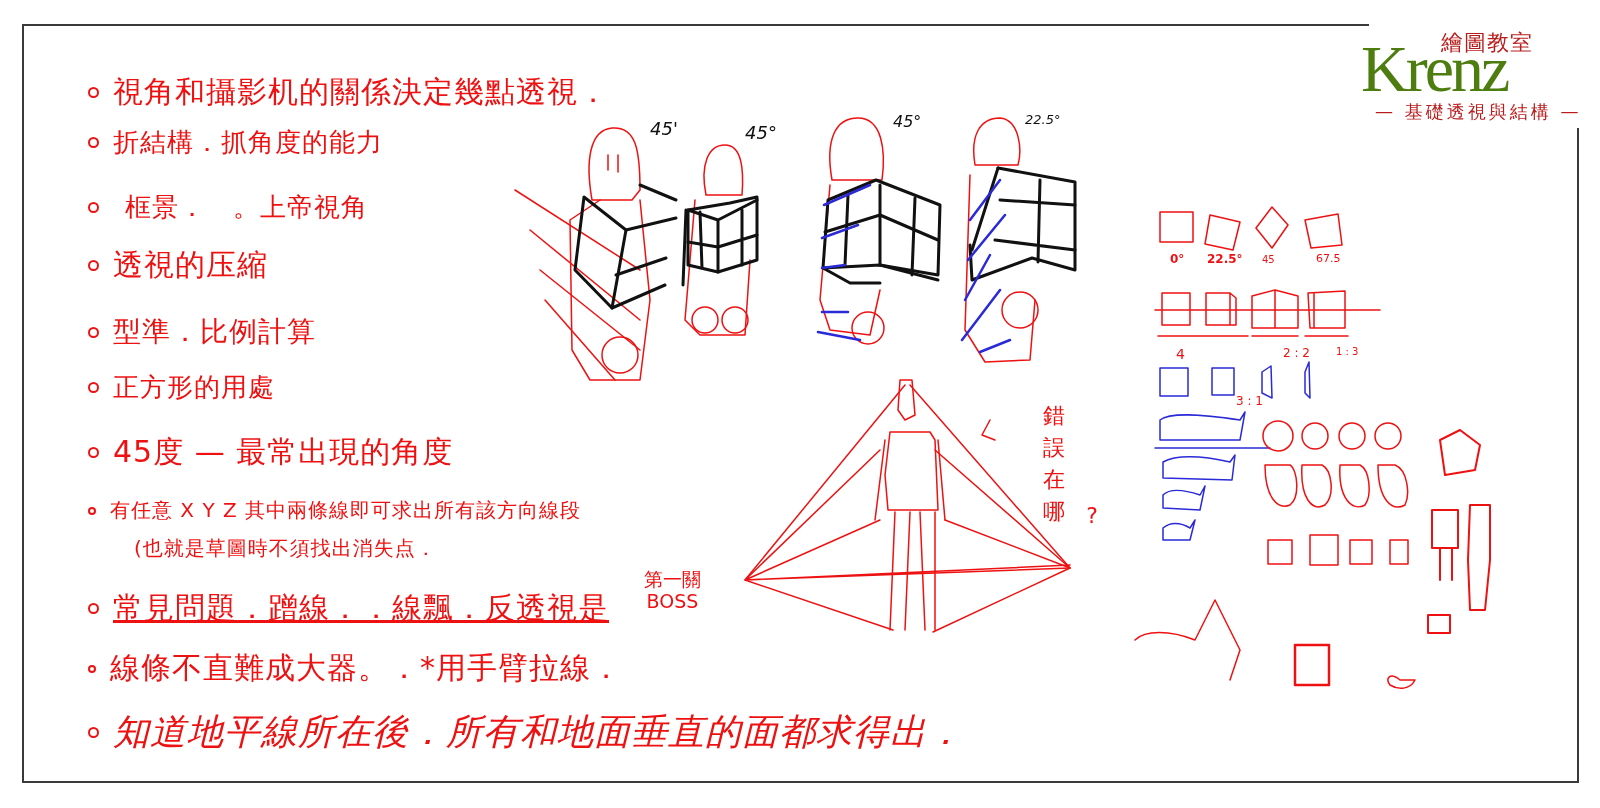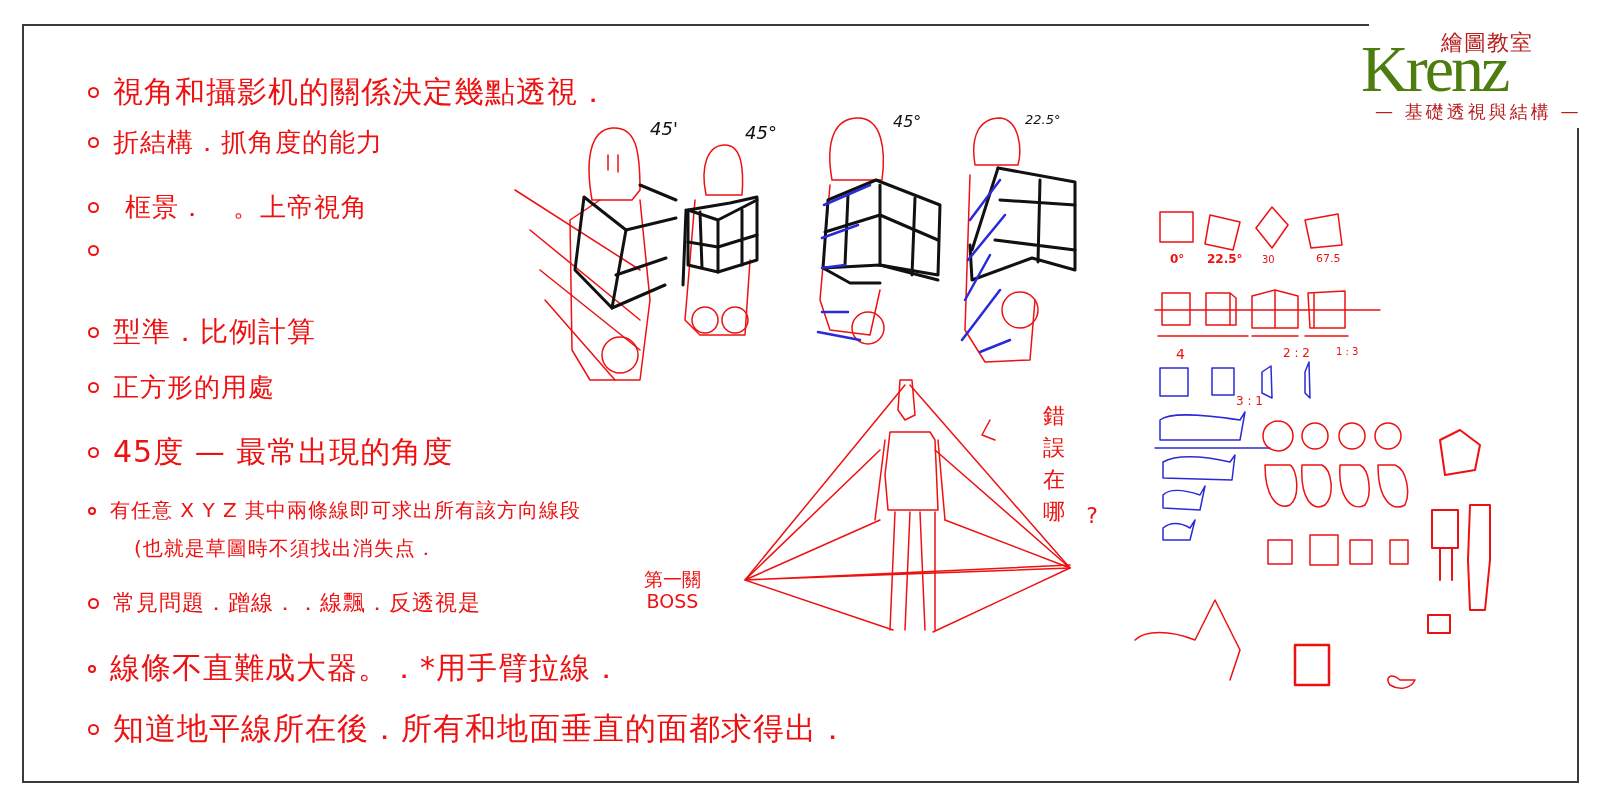--- a/index.html
+++ b/index.html
@@ -48,49 +48,50 @@
   <div class="note" style="left:88px; top:125px; font-size:26px;">
     <span class="bullet"></span>
     <span class="txt">折結構．抓角度的能力</span>
   </div>
   <div class="note" style="left:88px; top:190px; font-size:26px;gap:12px;">
     <span class="bullet"></span>
     <span class="txt">框景．　。上帝視角</span>
   </div>
   <div class="note" style="left:88px; top:245px; font-size:30px;">
     <span class="bullet"></span>
+    <span class="txt">透視的压縮</span>
   </div>
   <div class="note" style="left:88px; top:313px; font-size:28px;">
     <span class="bullet"></span>
     <span class="txt">型準．比例計算</span>
   </div>
   <div class="note" style="left:88px; top:370px; font-size:26px;">
     <span class="bullet"></span>
     <span class="txt">正方形的用處</span>
   </div>
   <div class="note" style="left:88px; top:432px; font-size:30px;">
     <span class="bullet"></span>
     <span class="txt">45度 — 最常出現的角度</span>
   </div>
   <div class="note" style="left:88px; top:497px; font-size:20px;">
     <span class="bullet" style="width:4px;height:4px;"></span>
     <span class="txt">有任意 X Y Z 其中兩條線即可求出所有該方向線段</span>
   </div>
   <div class="note" style="left:110px; top:535px; font-size:20px;margin-left:24px;">
     <span class="txt">(也就是草圖時不須找出消失点．</span>
   </div>
-  <div class="note" style="left:88px; top:588px; font-size:22px;">
+  <div class="note" style="left:88px; top:588px; font-size:30px;text-decoration:underline;">
     <span class="bullet"></span>
     <span class="txt">常見問題．蹭線．．線飄．反透視是</span>
   </div>
   <div class="note" style="left:88px; top:648px; font-size:30px;">
     <span class="bullet" style="width:4px;height:4px;"></span>
     <span class="txt">線條不直難成大器。．*用手臂拉線．</span>
   </div>
-  <div class="note" style="left:88px; top:708px; font-size:31px;">
+  <div class="note" style="left:88px; top:708px; font-size:36px;font-style:italic;">
     <span class="bullet"></span>
     <span class="txt">知道地平線所在後．所有和地面垂直的面都求得出．</span>
   </div>
 </div>
 
 <div class="boss" style="left:644px; top:568px;">
   <div>第一關</div>
   <div>BOSS</div>
 </div>
 
@@ -102,21 +103,21 @@
 </div>
 <div class="wrong" style="left:1078px; top:500px;">?</div>
 
 <div class="angle-label" style="left:650px; top:118px; font-size:18px;text-align:right;">45'</div>
 <div class="angle-label" style="left:745px; top:122px; font-size:18px;">45°</div>
 <div class="angle-label" style="left:893px; top:112px; font-size:16px;">45°</div>
 <div class="angle-label" style="left:1025px; top:112px; font-size:13px;">22.5°</div>
 
 <div class="rot-label" style="left:1170px; top:252px;">0°</div>
 <div class="rot-label" style="left:1207px; top:252px;">22.5°</div>
-<div class="rot-label" style="left:1262px; top:254px; font-weight:normal; font-size:10px;">30</div>
+<div class="rot-label" style="left:1262px; top:254px; font-weight:normal; font-size:10px;">45</div>
 <div class="rot-label" style="left:1316px; top:252px; font-weight:normal; font-size:11px;">67.5</div>
 
 <div class="ratio-label" style="left:1176px; top:346px;">4</div>
 <div class="ratio-label" style="left:1236px; top:346px; font-size:12px;margin-top:48px;">3 : 1</div>
 <div class="ratio-label" style="left:1283px; top:346px; font-size:12px;">2 : 2</div>
 <div class="ratio-label" style="left:1336px; top:346px; font-size:10px;">1 : 3</div>
 
 <svg width="1600" height="808" viewBox="0 0 1600 808" fill="none" stroke-linecap="round" stroke-linejoin="round">
 
   <g stroke="#ee1111" stroke-width="1.5">

